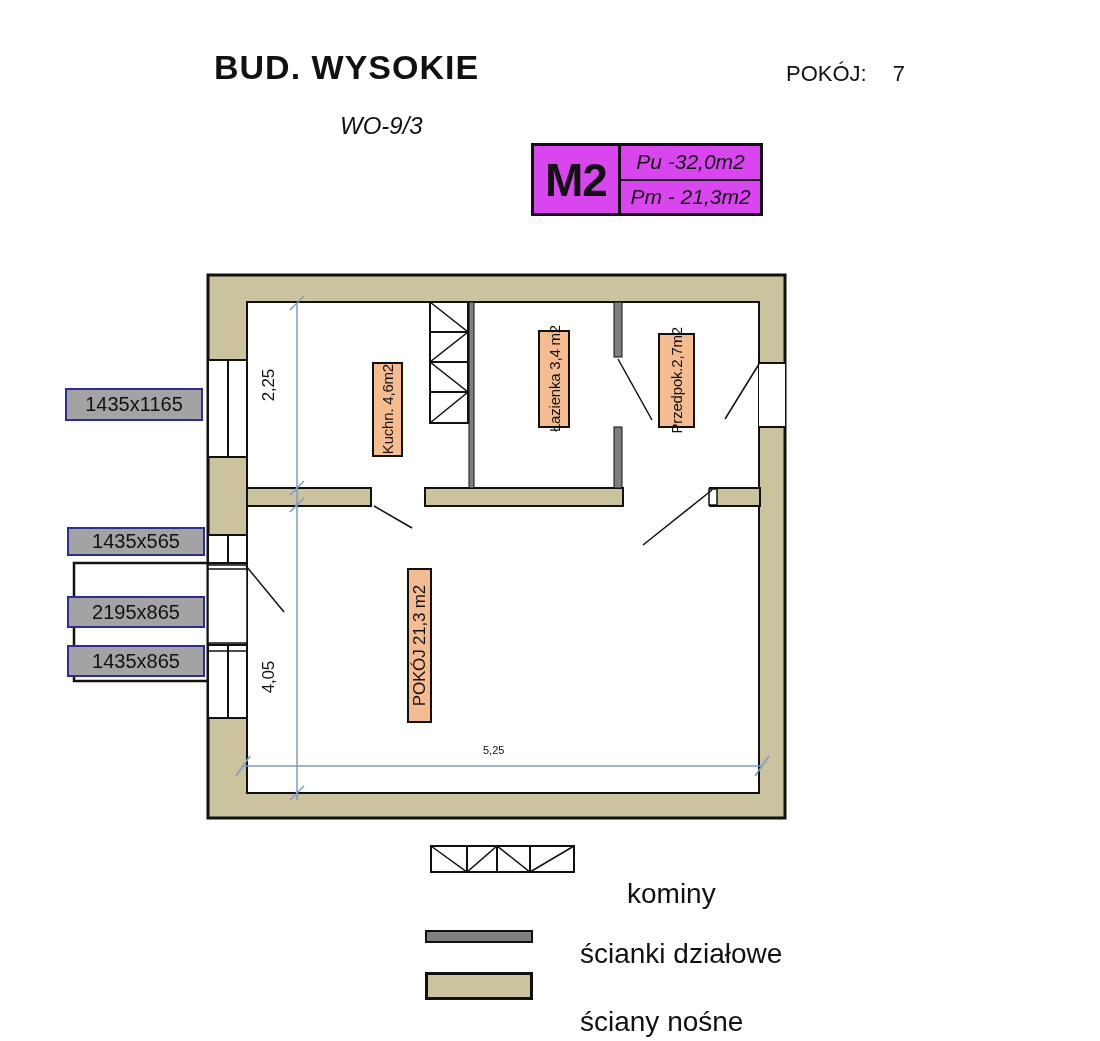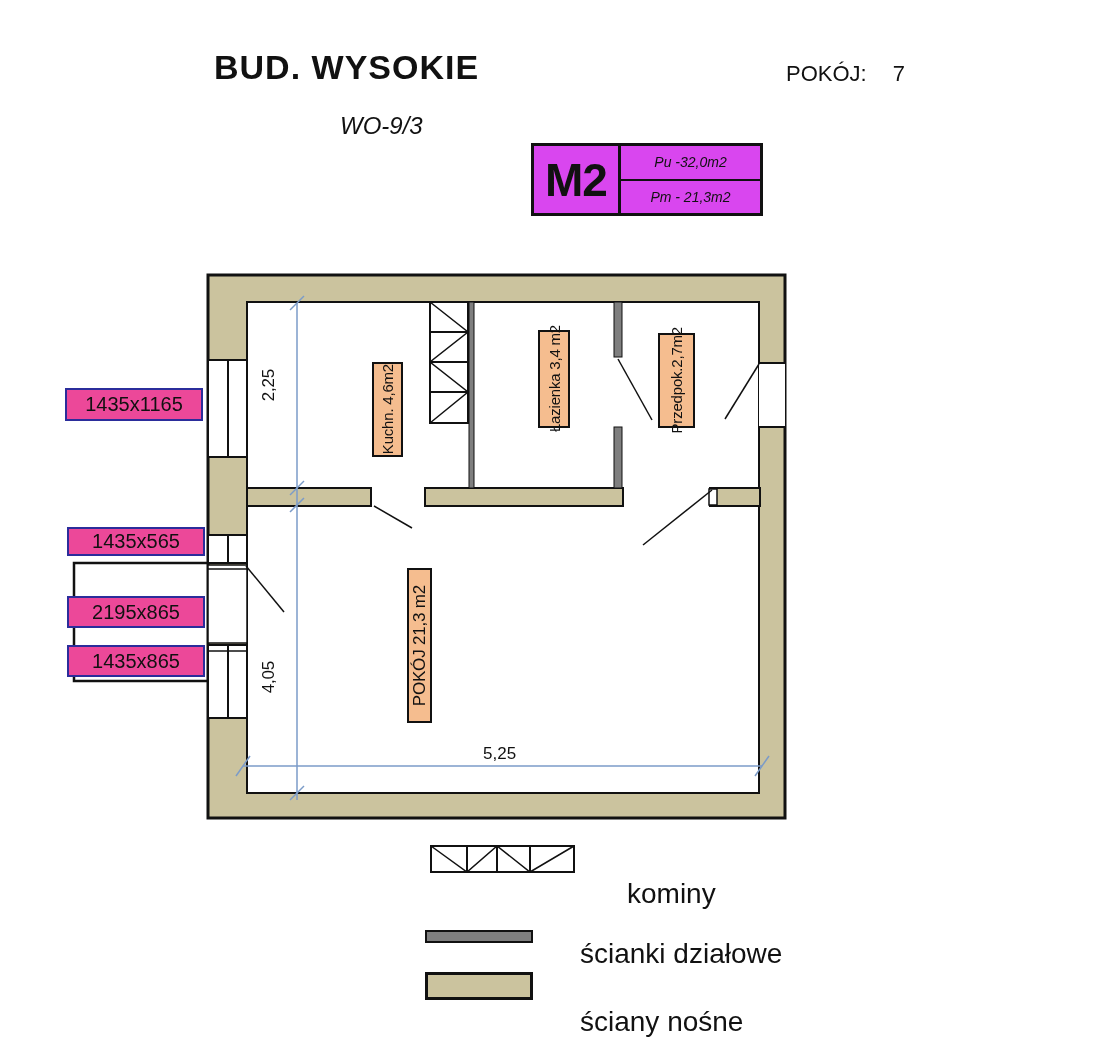--- a/index.html
+++ b/index.html
@@ -23,39 +23,39 @@
   .rzad{left:786px;top:61px;font-size:22px;font-weight:500;display:flex;gap:26px;}
   .wo{left:340px;top:112px;font-size:24px;font-style:italic;font-weight:500;text-align:right;}
 
   
   .unit-card{left:531px;top:143px;width:232px;height:73px;border:3px solid #111;
     display:flex;background:#d946ef;box-sizing:border-box;}
   .unit-name{width:84px;border-right:3px solid #111;display:flex;align-items:center;
     justify-content:center;font-size:46px;font-weight:bold;letter-spacing:-1px;}
   .unit-areas{flex:1;display:flex;flex-direction:column;}
   .area{flex:1;display:flex;align-items:center;justify-content:center;
-    font-size:14px;font-style:italic;font-weight:500;}
+    font-size:21px;font-style:italic;font-weight:500;}
   .area.pu{border-bottom:2px solid #111;}
 
   
-  .olabel{border:2px solid var(--opening-label-border);background:#ec4899;
+  .olabel{border:2px solid var(--opening-label-border);background:#a3a3a3;
     display:flex;align-items:center;justify-content:center;font-size:20px;
     box-sizing:border-box;color:#111;}
 
   
   .rlabel{background:var(--room-label-bg);border:2px solid #111;box-sizing:border-box;
     display:flex;align-items:center;justify-content:center;}
   .vtext{writing-mode:vertical-rl;transform:rotate(180deg);white-space:nowrap;
     letter-spacing:-0.2px;}
   .rlabel .vtext{font-size:15px;font-weight:500;}
   .rlabel.big .vtext{font-size:17px;}
 
   
   .dimv{display:flex;align-items:center;justify-content:center;font-size:17px;}
-  .dimh{font-size:17px;}
+  .dimh{font-size:11px;}
 
   
   .legend-label{font-size:28px;font-weight:500;margin-top:32px;}
   .bar{box-sizing:border-box;}
   .bar.gray{background:var(--partition);border:2px solid #111;}
   .bar.tan{background:var(--load-bearing);border:3px solid #111;}
 </style>
 </head>
 <body>
 

